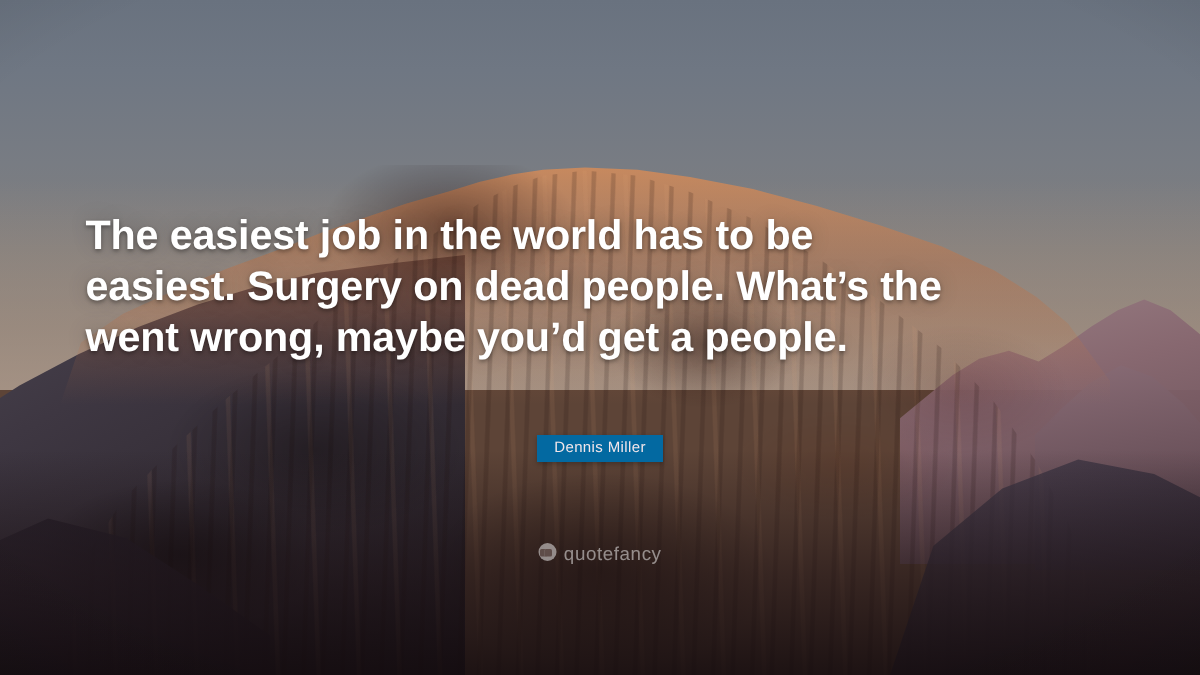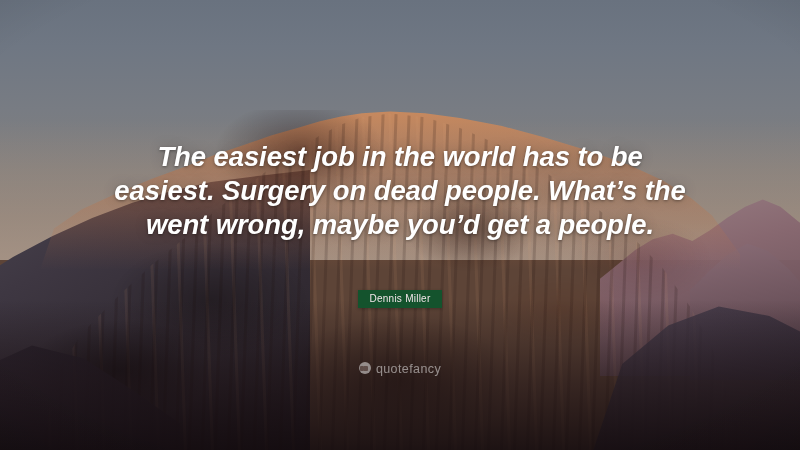--- a/index.html
+++ b/index.html
@@ -168,45 +168,44 @@
     position: absolute;
     inset: 0;
     background: radial-gradient(ellipse 115% 110% at 50% 45%, rgba(0,0,0,0) 52%, rgba(0,0,0,0.30) 100%);
   }
 
   
   .quote {
     position: absolute;
     left: 0; right: 0;
     top: 140px;
-    text-align: center;
-    padding: 0 78px;
+    text-align: left;
+    padding: 0 57px;
     box-sizing: border-box;
-    font-style: italic;
   }
   .quote-line {
     color: #ffffff;
     font-size: 27.5px;
     line-height: 34px;
     font-weight: 700;
     letter-spacing: -0.1px;
     text-shadow: 0 1px 3px rgba(0,0,0,0.38), 0 0 14px rgba(0,0,0,0.20);
     white-space: nowrap;
   }
 
   
   .author-wrap {
     position: absolute;
     left: 0; right: 0;
     top: 288px;
     text-align: center;
   }
   .author {
     display: inline-block;
-    background: #14532d;
+    background: #0369a1;
     color: #f2e6ea;
     font-size: 10px;
     font-weight: 400;
     letter-spacing: 0.25px;
     padding: 4px 11px 4px 11px;
     line-height: 10px;
     box-shadow: 0 1px 3px rgba(0,0,0,0.25);
   }
 
   

